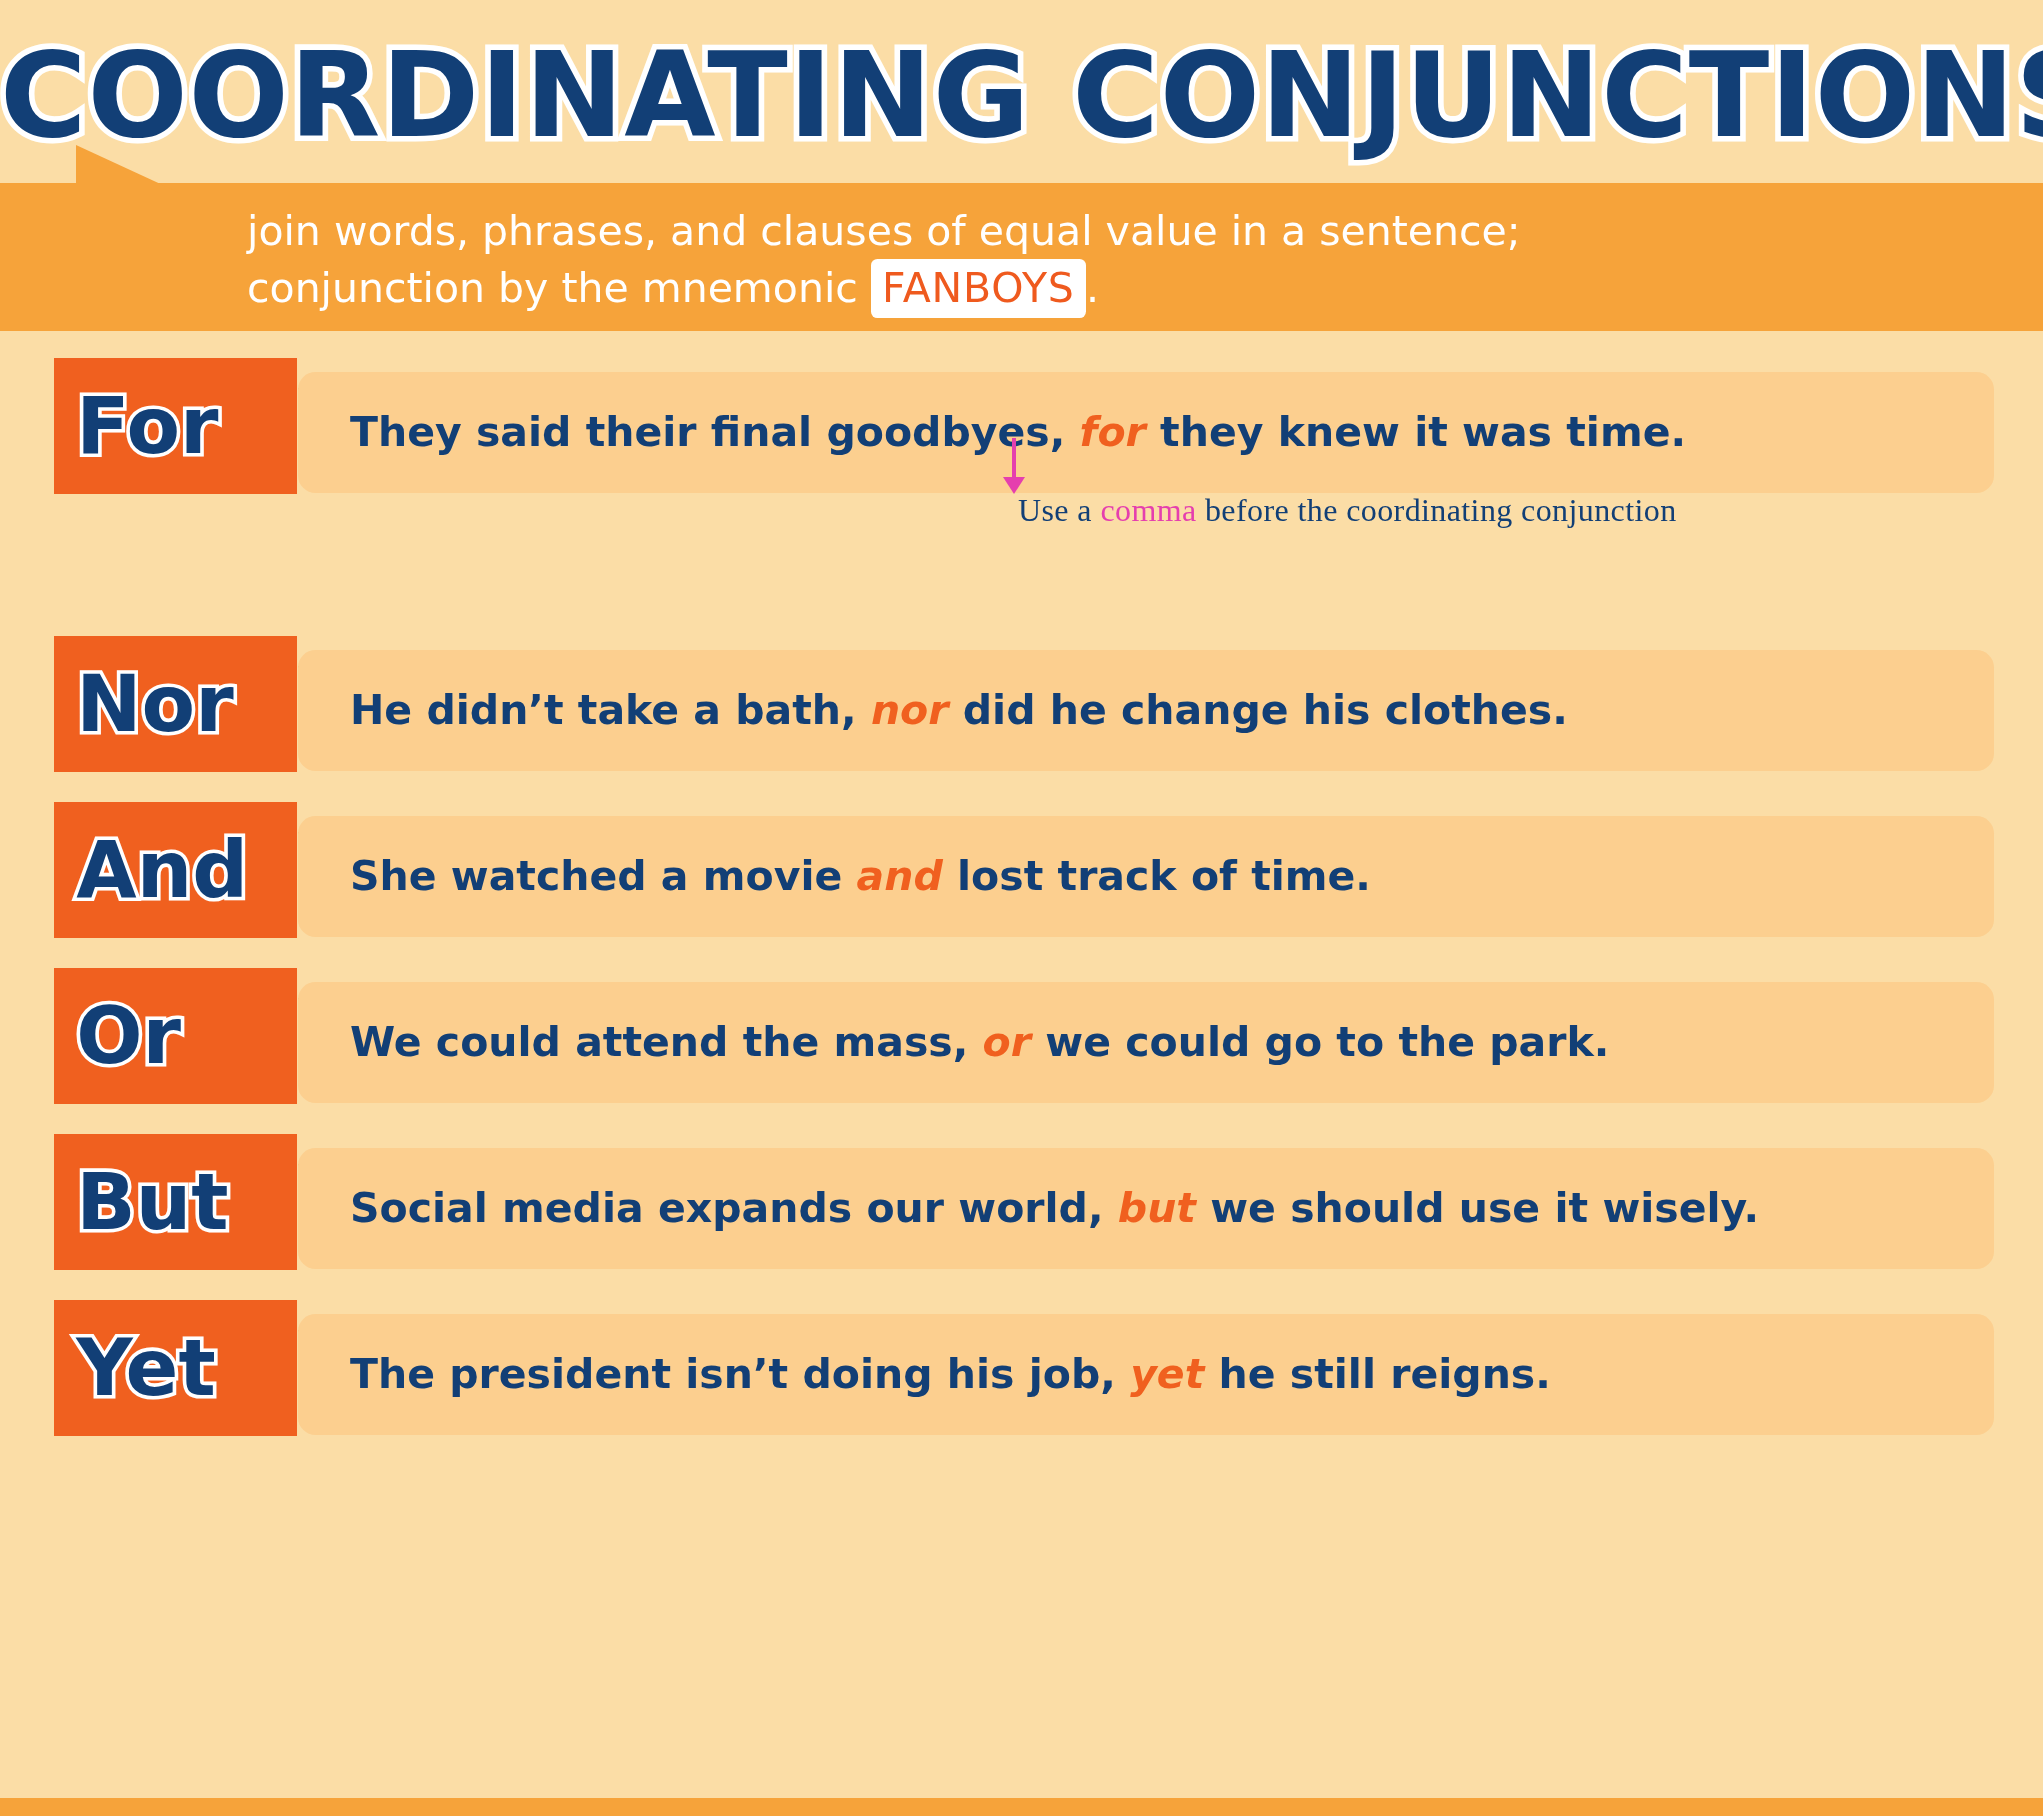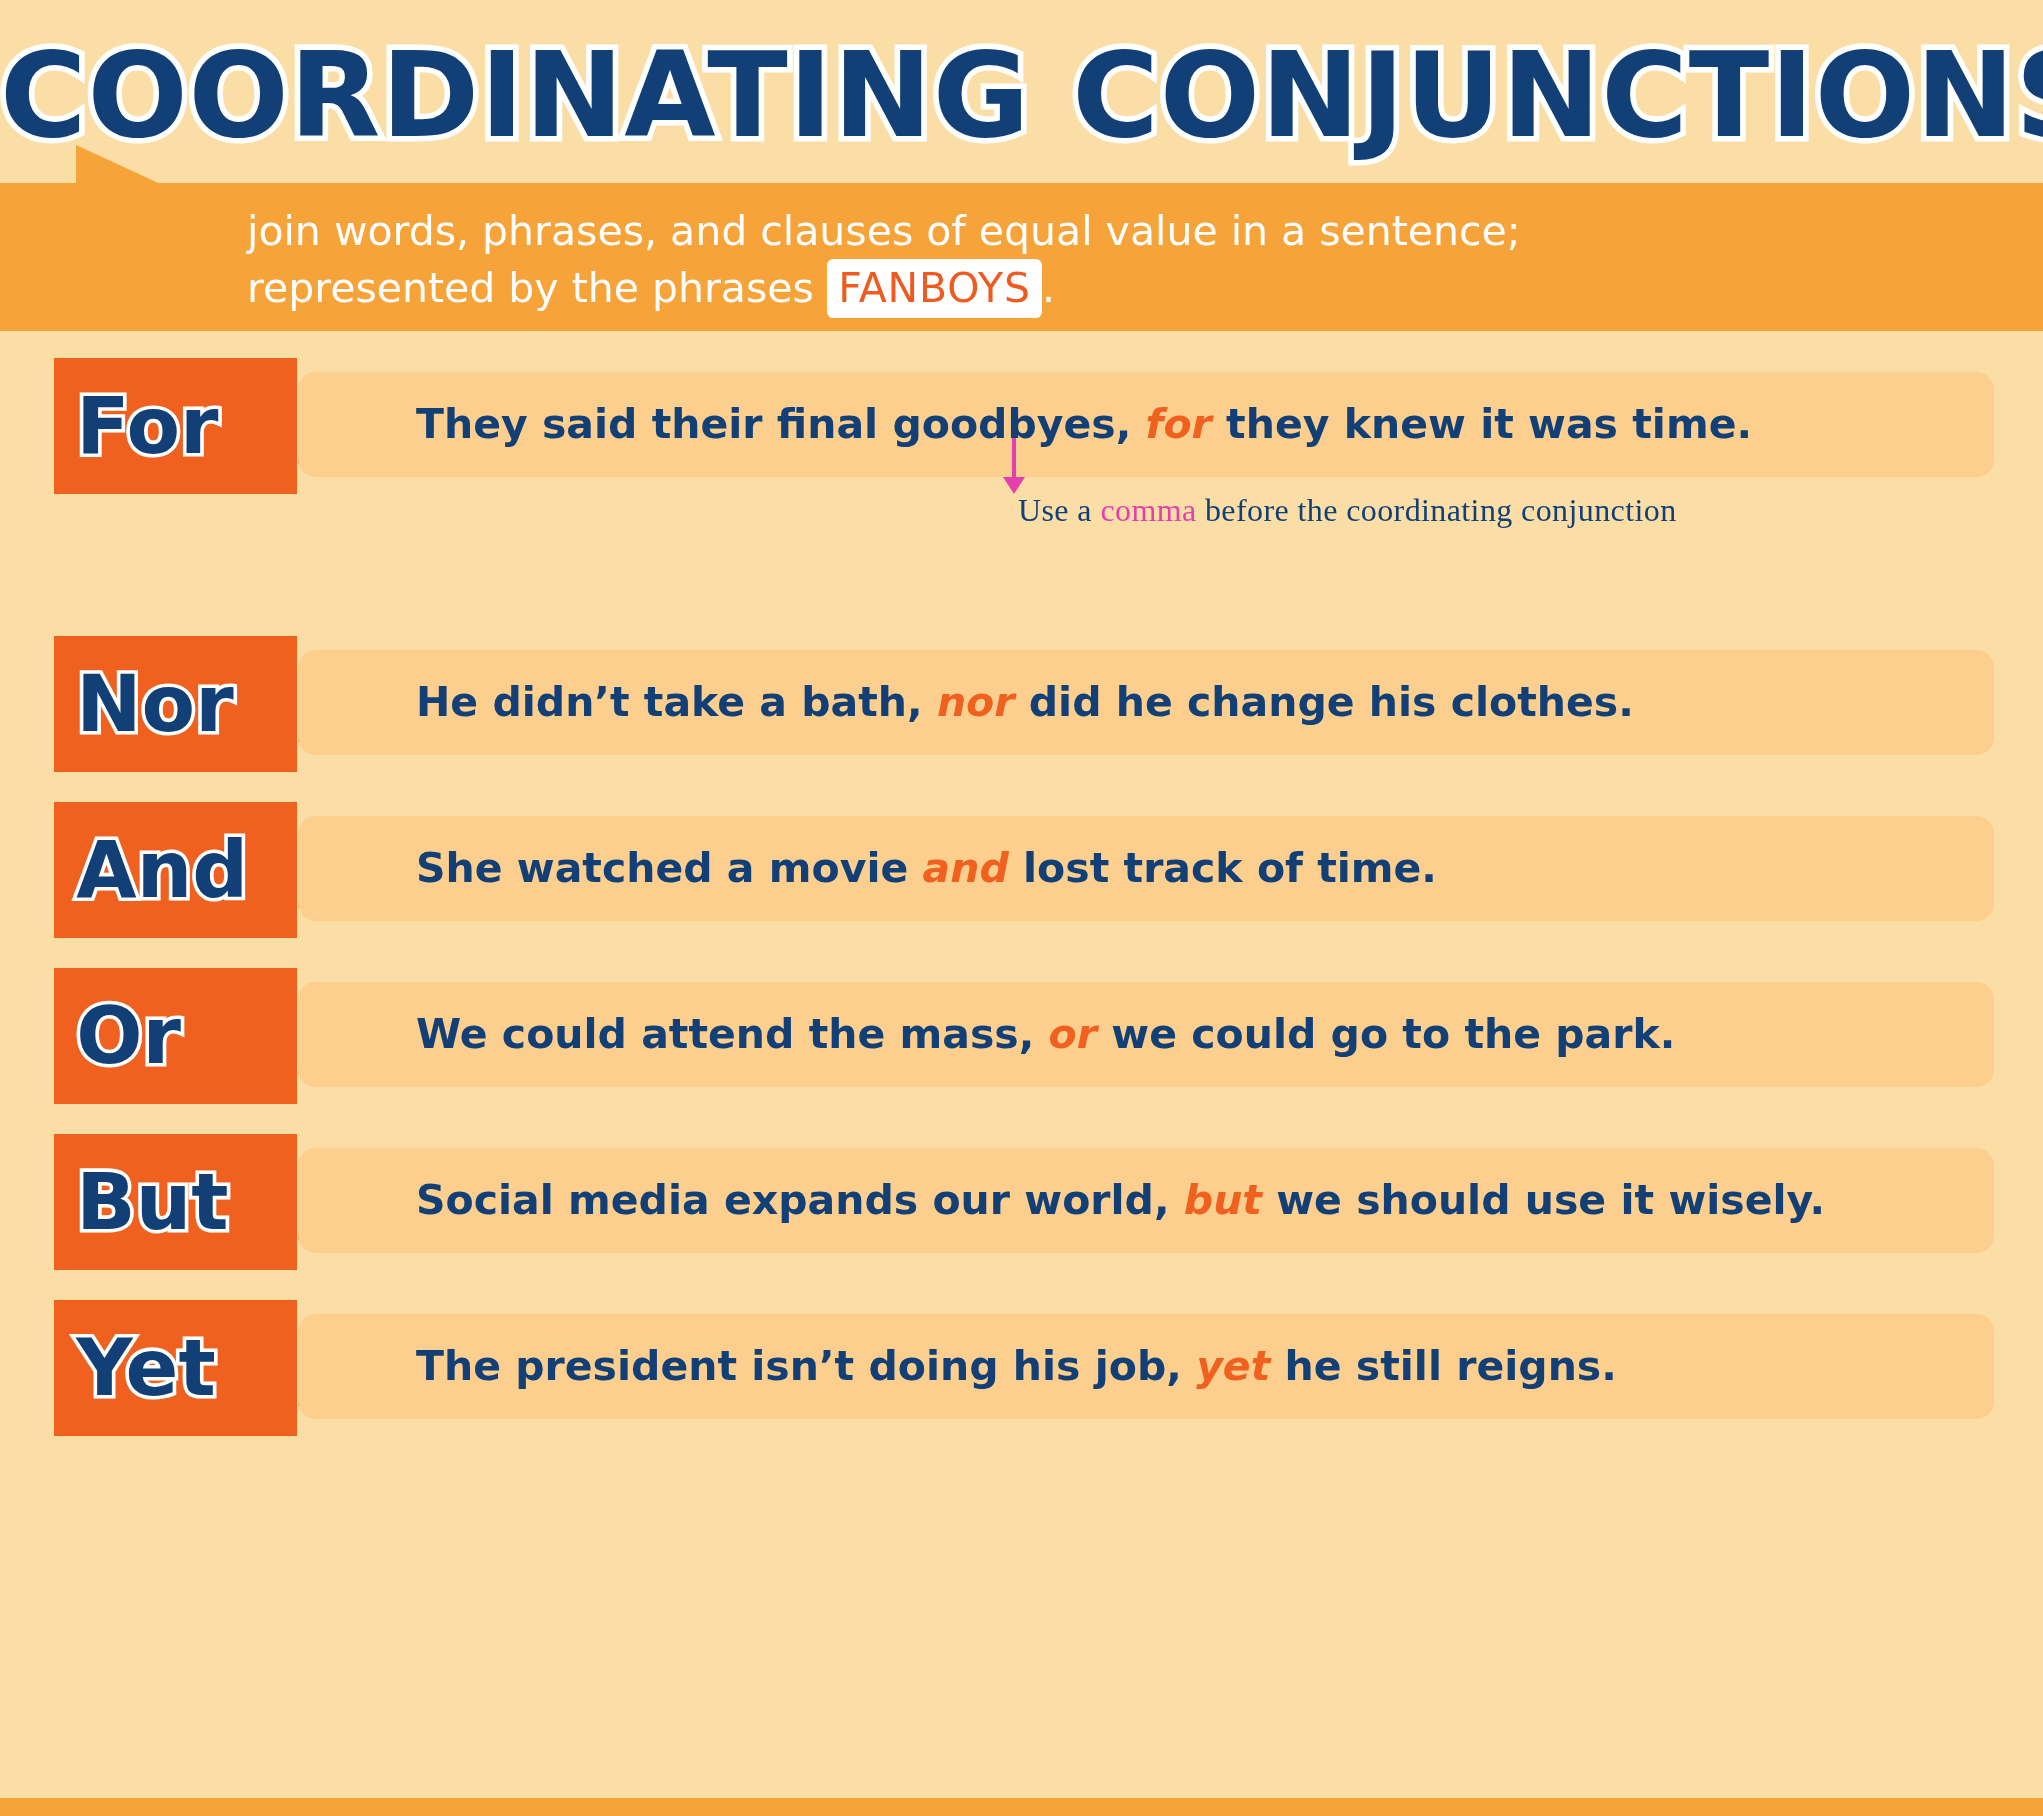--- a/index.html
+++ b/index.html
@@ -122,27 +122,27 @@
     paint-order: stroke fill;
     font-family: "DejaVu Sans", sans-serif;
     line-height: 1;
   }
 
   .sentence-box {
     position: absolute;
     left: 298px;
     right: 49px;
     top: 14.4px;
-    height: 105px;
+    height: 121px;
     background: #fccf8f;
     border-radius: 17.6px;
     display: flex;
     align-items: center;
     box-sizing: border-box;
-    padding-left: 118px;
+    padding-left: 52px;
     padding-right: 32px;
   }
   .sentence {
     font-size: 41px;
     font-weight: bold;
     color: #123f76;
     font-family: "DejaVu Sans", sans-serif;
     line-height: 1.2;
   }
   .conj {
@@ -205,21 +205,21 @@
 <div class="poster">
 
   <div class="title-wrap">
     <div class="title">COORDINATING CONJUNCTIONS</div>
   </div>
 
   <div class="banner">
     <div class="banner-notch"></div>
     <div class="banner-text">
       <span>join words, phrases, and clauses of equal value in a sentence;</span><br>
-      <span>represented by the phrases </span><span class="fanboys-chip">FANBOYS</span><span>.</span>
+      <span>conjunction by the mnemonic </span><span class="fanboys-chip">FANBOYS</span><span>.</span>
     </div>
   </div>
 
   <div class="rows">
 
     <div class="row row-for">
       <div class="tag">
         <span class="tag-label">For</span>
       </div>
       <div class="tag-arrow"></div>

